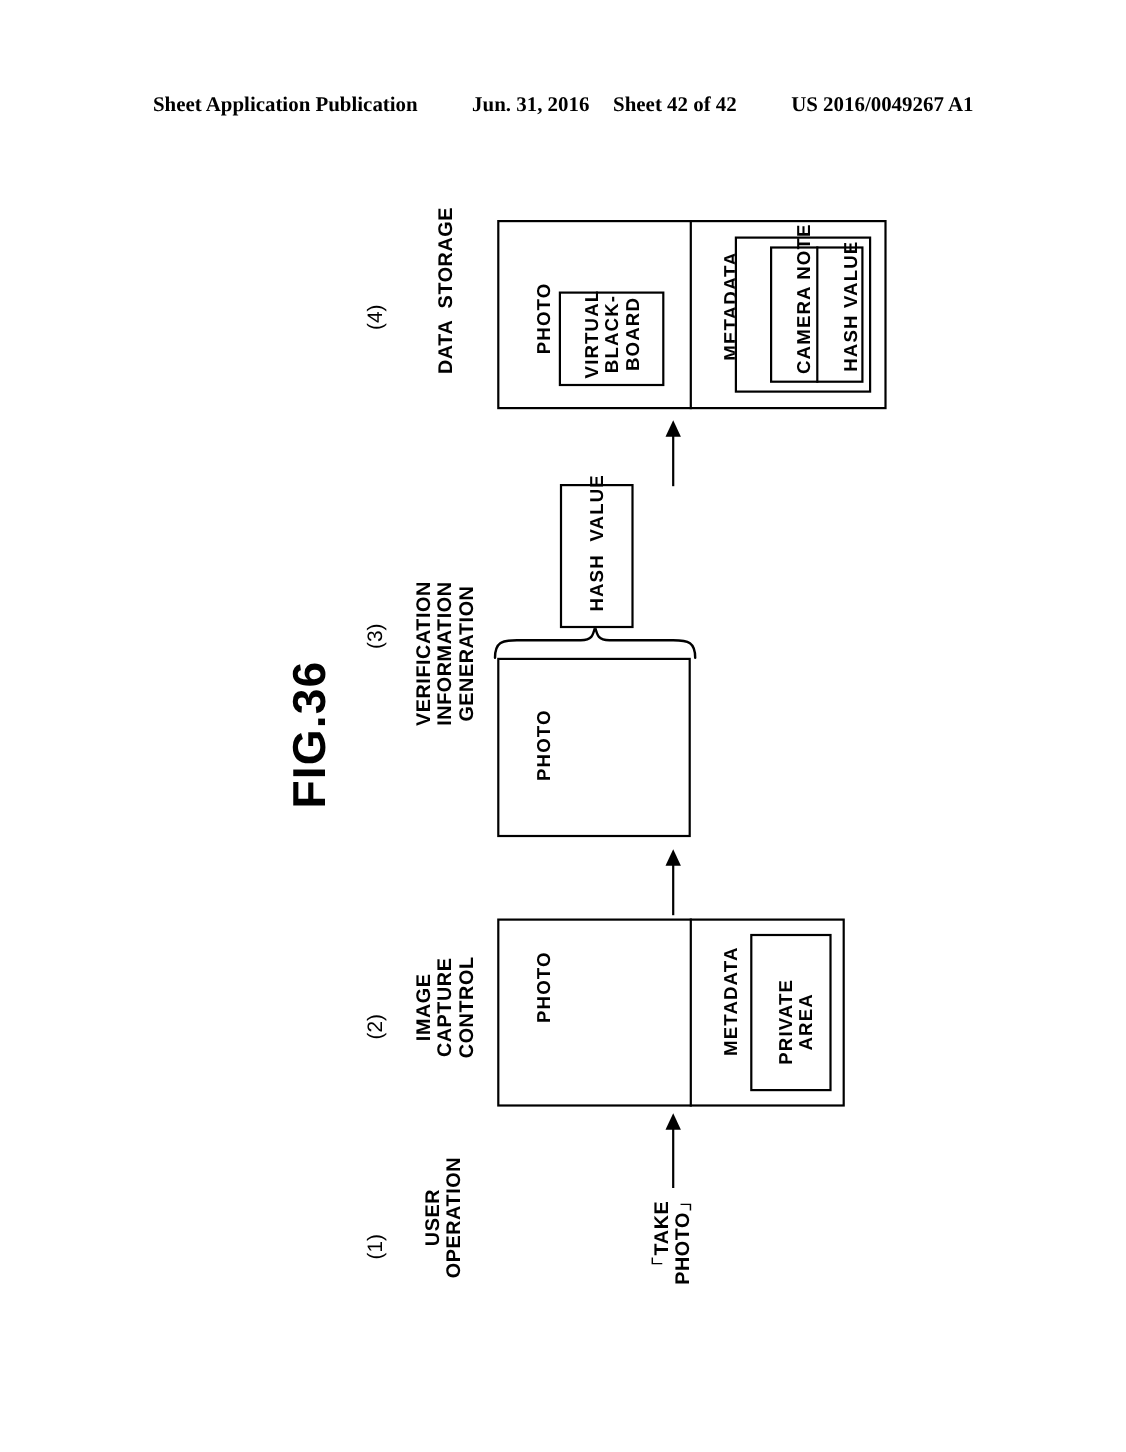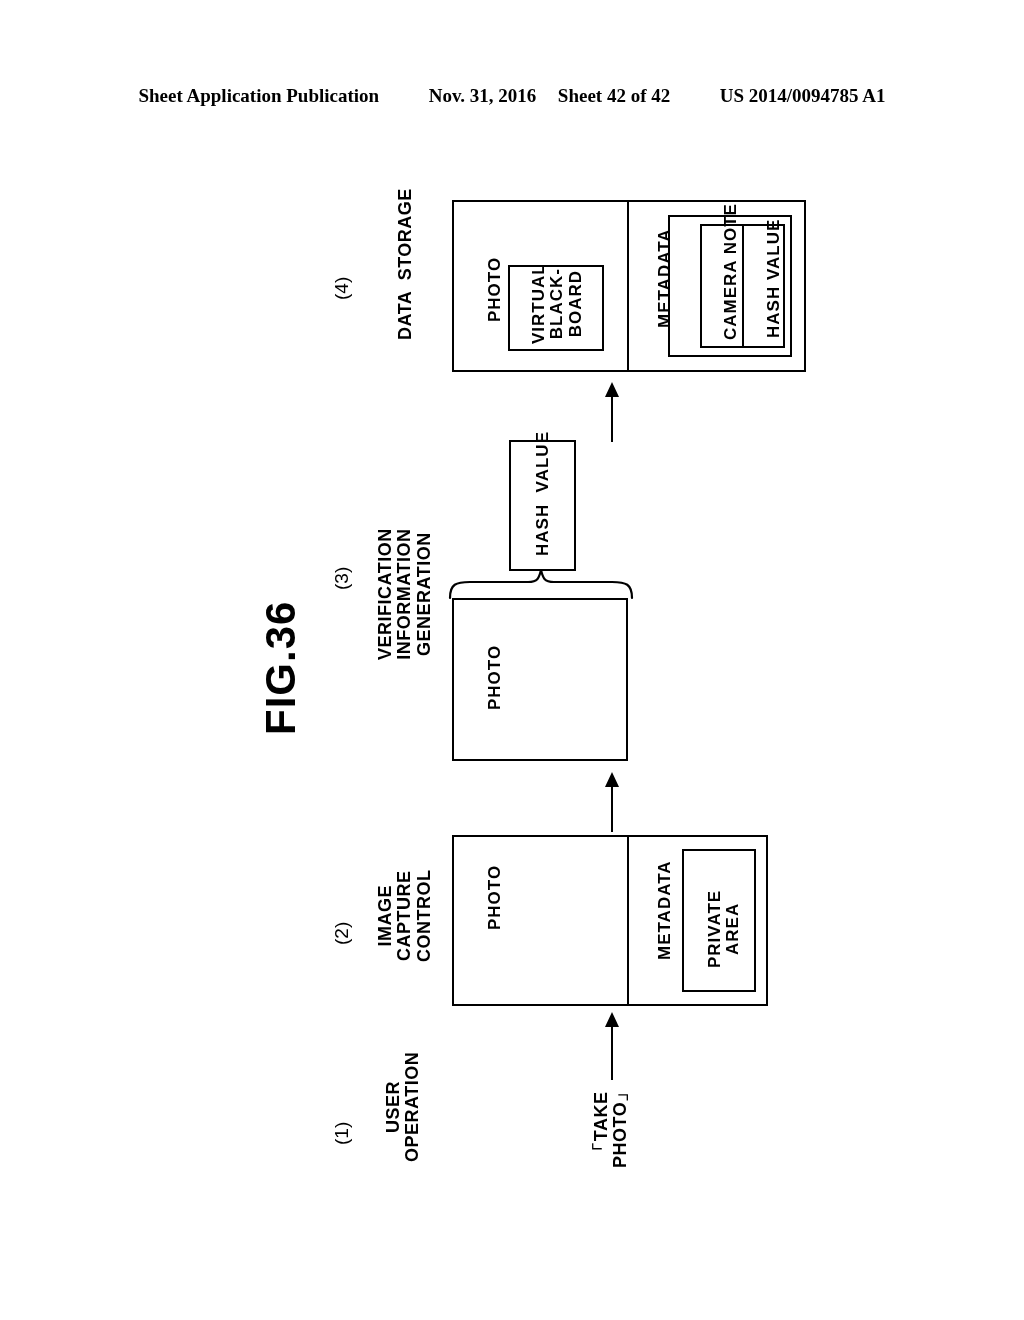--- a/index.html
+++ b/index.html
@@ -121,25 +121,25 @@
   .brace-svg {
     position: absolute;
   }
 </style>
 </head>
 <body>
 
 <div id="page-header">
   <span class="hdr-seg">Sheet Application Publication</span>
   <span class="gap-big"></span>
-  <span class="hdr-seg">Nov. 31, 2016</span>
+  <span class="hdr-seg">Jun. 31, 2016</span>
   <span class="gap-mid"></span>
   <span class="hdr-seg">Sheet 42 of 42</span>
   <span class="gap-big"></span>
-  <span class="hdr-seg">US 2014/0094785 A1</span>
+  <span class="hdr-seg">US 2016/0049267 A1</span>
 </div>
 
 <div id="figure-canvas">
 
   <div id="fig-title" class="rot" style="left:258px; top:735px;">FIG.36</div>
 
   <div class="rot step-index" style="left:332px; top:1145px;">(1)</div>
   <div class="rot step-label center" style="left:384px; top:1162px;">USER
 OPERATION</div>
 

